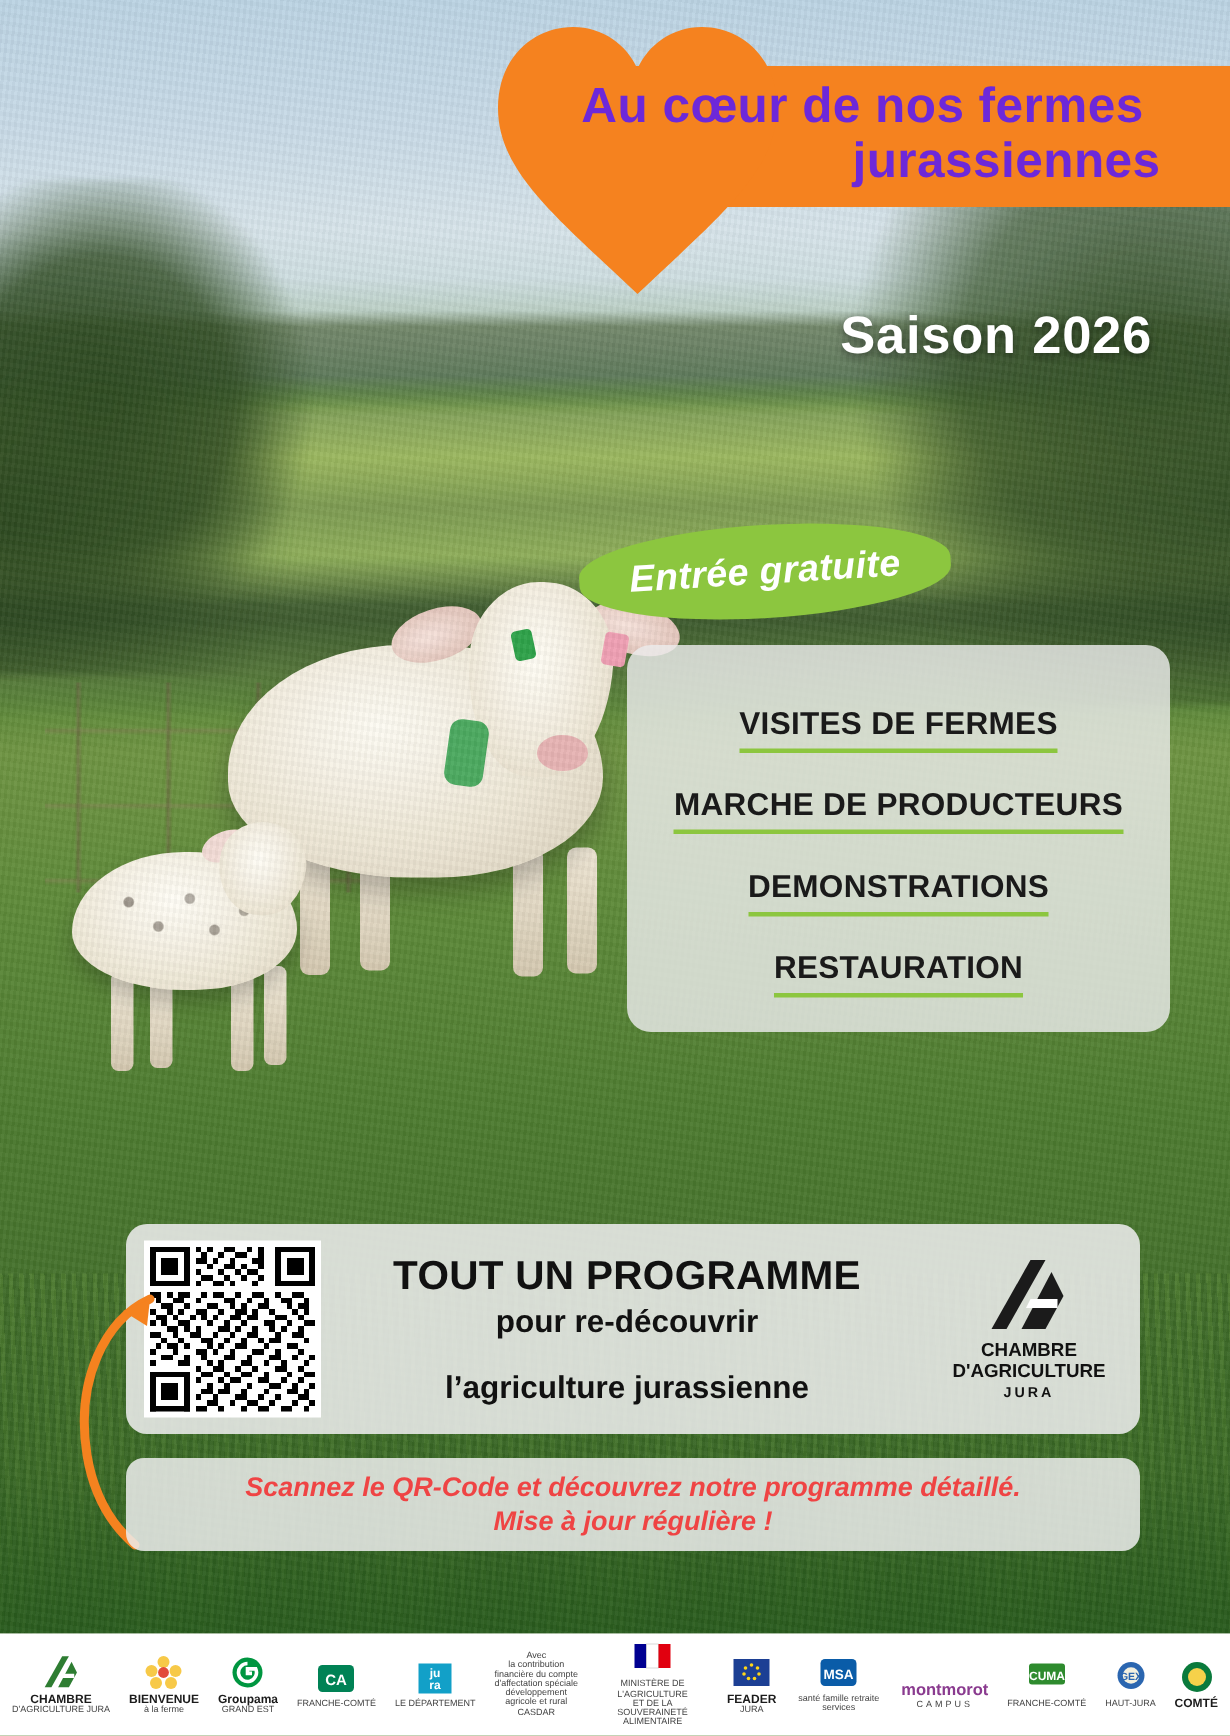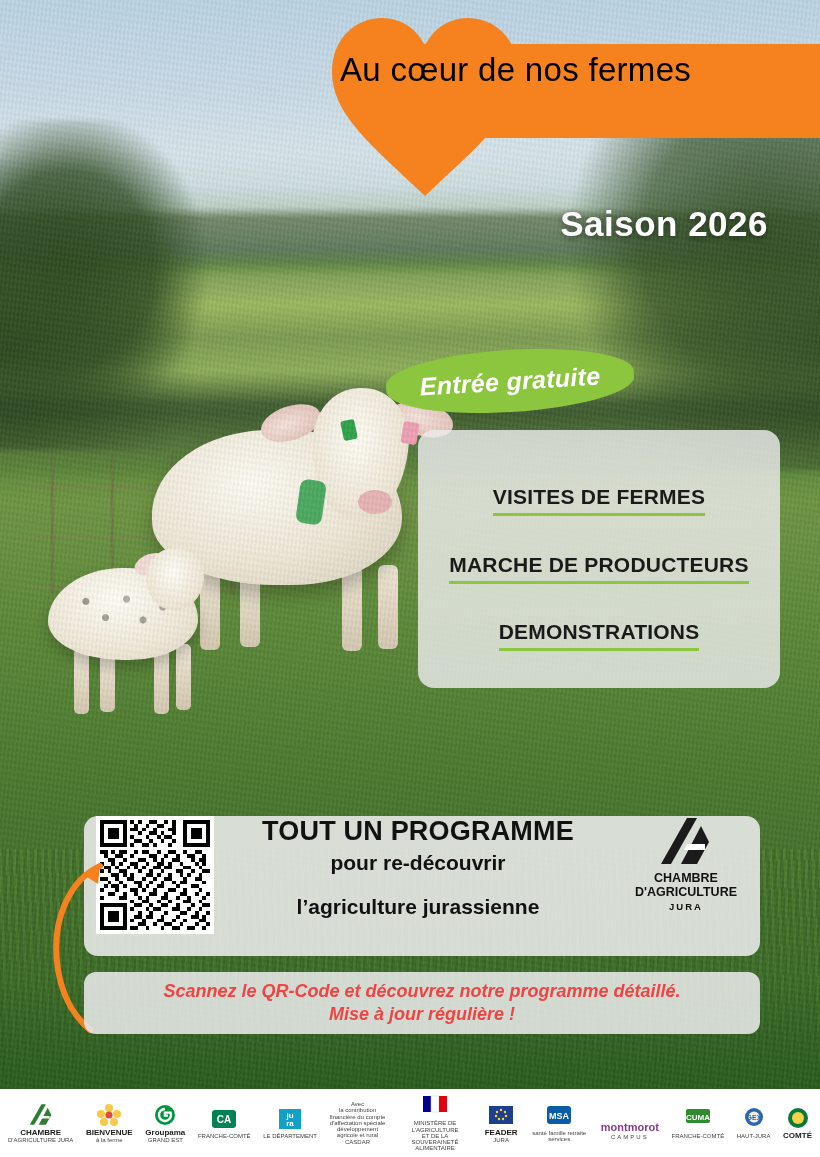--- a/index.html
+++ b/index.html
@@ -133,23 +133,23 @@
   .header-band {
     position: absolute; left: 400px; top: 44px; width: 420px; height: 94px;
     background: #F5821F;
   }
   .heart {
     position: absolute; left: 330px; top: 14px; width: 190px; height: 185px;
   }
   .heart svg { display: block; }
   .title-main {
     position: absolute; left: 340px; top: 52px; width: 470px;
-    color: #000000;
-    font-size: 33px; font-weight: 400; line-height: 1.12;
-    text-align: left;
+    color: #6d28d9;
+    font-size: 33px; font-weight: 700; line-height: 1.12;
+    text-align: center;
     letter-spacing: .3px;
   }
   .title-l1 { display: block; margin-left: 0; }
   .title-l2 { display: block; margin-left: 192px; }
 
   .season {
     position: absolute; right: 52px; top: 204px;
     color: #ffffff; font-size: 35px; font-weight: 700;
     text-shadow: 0 2px 6px rgba(0,0,0,.45);
     letter-spacing: .5px;
@@ -181,21 +181,21 @@
     letter-spacing: .2px; text-align: center;
     padding-bottom: 4px;
     border-bottom: 3px solid #8CC63F;
   }
 
   
   .qr-card {
     position: absolute; left: 84px; top: 816px; width: 676px; height: 140px;
     background: rgba(236,236,236,.88);
     border-radius: 14px;
-    display: flex; align-items: flex-start;
+    display: flex; align-items: center;
   }
   .qr-box {
     width: 118px; height: 118px; margin-left: 12px; flex: none;
     background: #ffffff; padding: 4px;
   }
   .qr-box svg { display: block; }
   .qr-text { flex: 1; text-align: center; padding: 0 6px; }
   .qr-t1 { font-size: 27px; font-weight: 700; color: #111; letter-spacing: .2px; }
   .qr-t2 { font-size: 21px; font-weight: 700; color: #111; margin-top: 4px; }
   .qr-t3 { font-size: 21px; font-weight: 700; color: #111; margin-top: 20px; }
@@ -274,32 +274,34 @@
   <div class="heart">
     <svg width="190" height="185" viewBox="0 0 190 185" xmlns="http://www.w3.org/2000/svg">
       <path d="M95 182 C 40 130, 2 100, 2 58 C 2 24, 26 4, 52 4 C 72 4, 88 16, 95 32 C 102 16, 118 4, 138 4 C 164 4, 188 24, 188 58 C 188 100, 150 130, 95 182 Z" fill="#F5821F"></path>
     </svg>
   </div>
   <div class="title-main">
     <span class="title-l1">
       <span>Au cœur</span>
       <span>de nos fermes</span>
     </span>
+    <span class="title-l2">jurassiennes</span>
   </div>
 
   <div class="season">Saison 2026</div>
 
   <div class="free-pill">
     <span>Entrée gratuite</span>
   </div>
 
   <div class="list-card">
     <div class="list-item">VISITES DE FERMES</div>
     <div class="list-item">MARCHE DE PRODUCTEURS</div>
     <div class="list-item">DEMONSTRATIONS</div>
+    <div class="list-item">RESTAURATION</div>
   </div>
 
   <div class="qr-card">
     <div class="qr-box">
       <svg width="110" height="110" viewBox="0 0 29 29" shape-rendering="crispEdges" xmlns="http://www.w3.org/2000/svg">
         <rect width="29" height="29" fill="#fff"></rect>
         <g fill="#000">
           <rect x="0" y="0" width="7" height="1"></rect>
             <rect x="0" y="6" width="7" height="1"></rect>
           <rect x="0" y="0" width="1" height="7"></rect>

